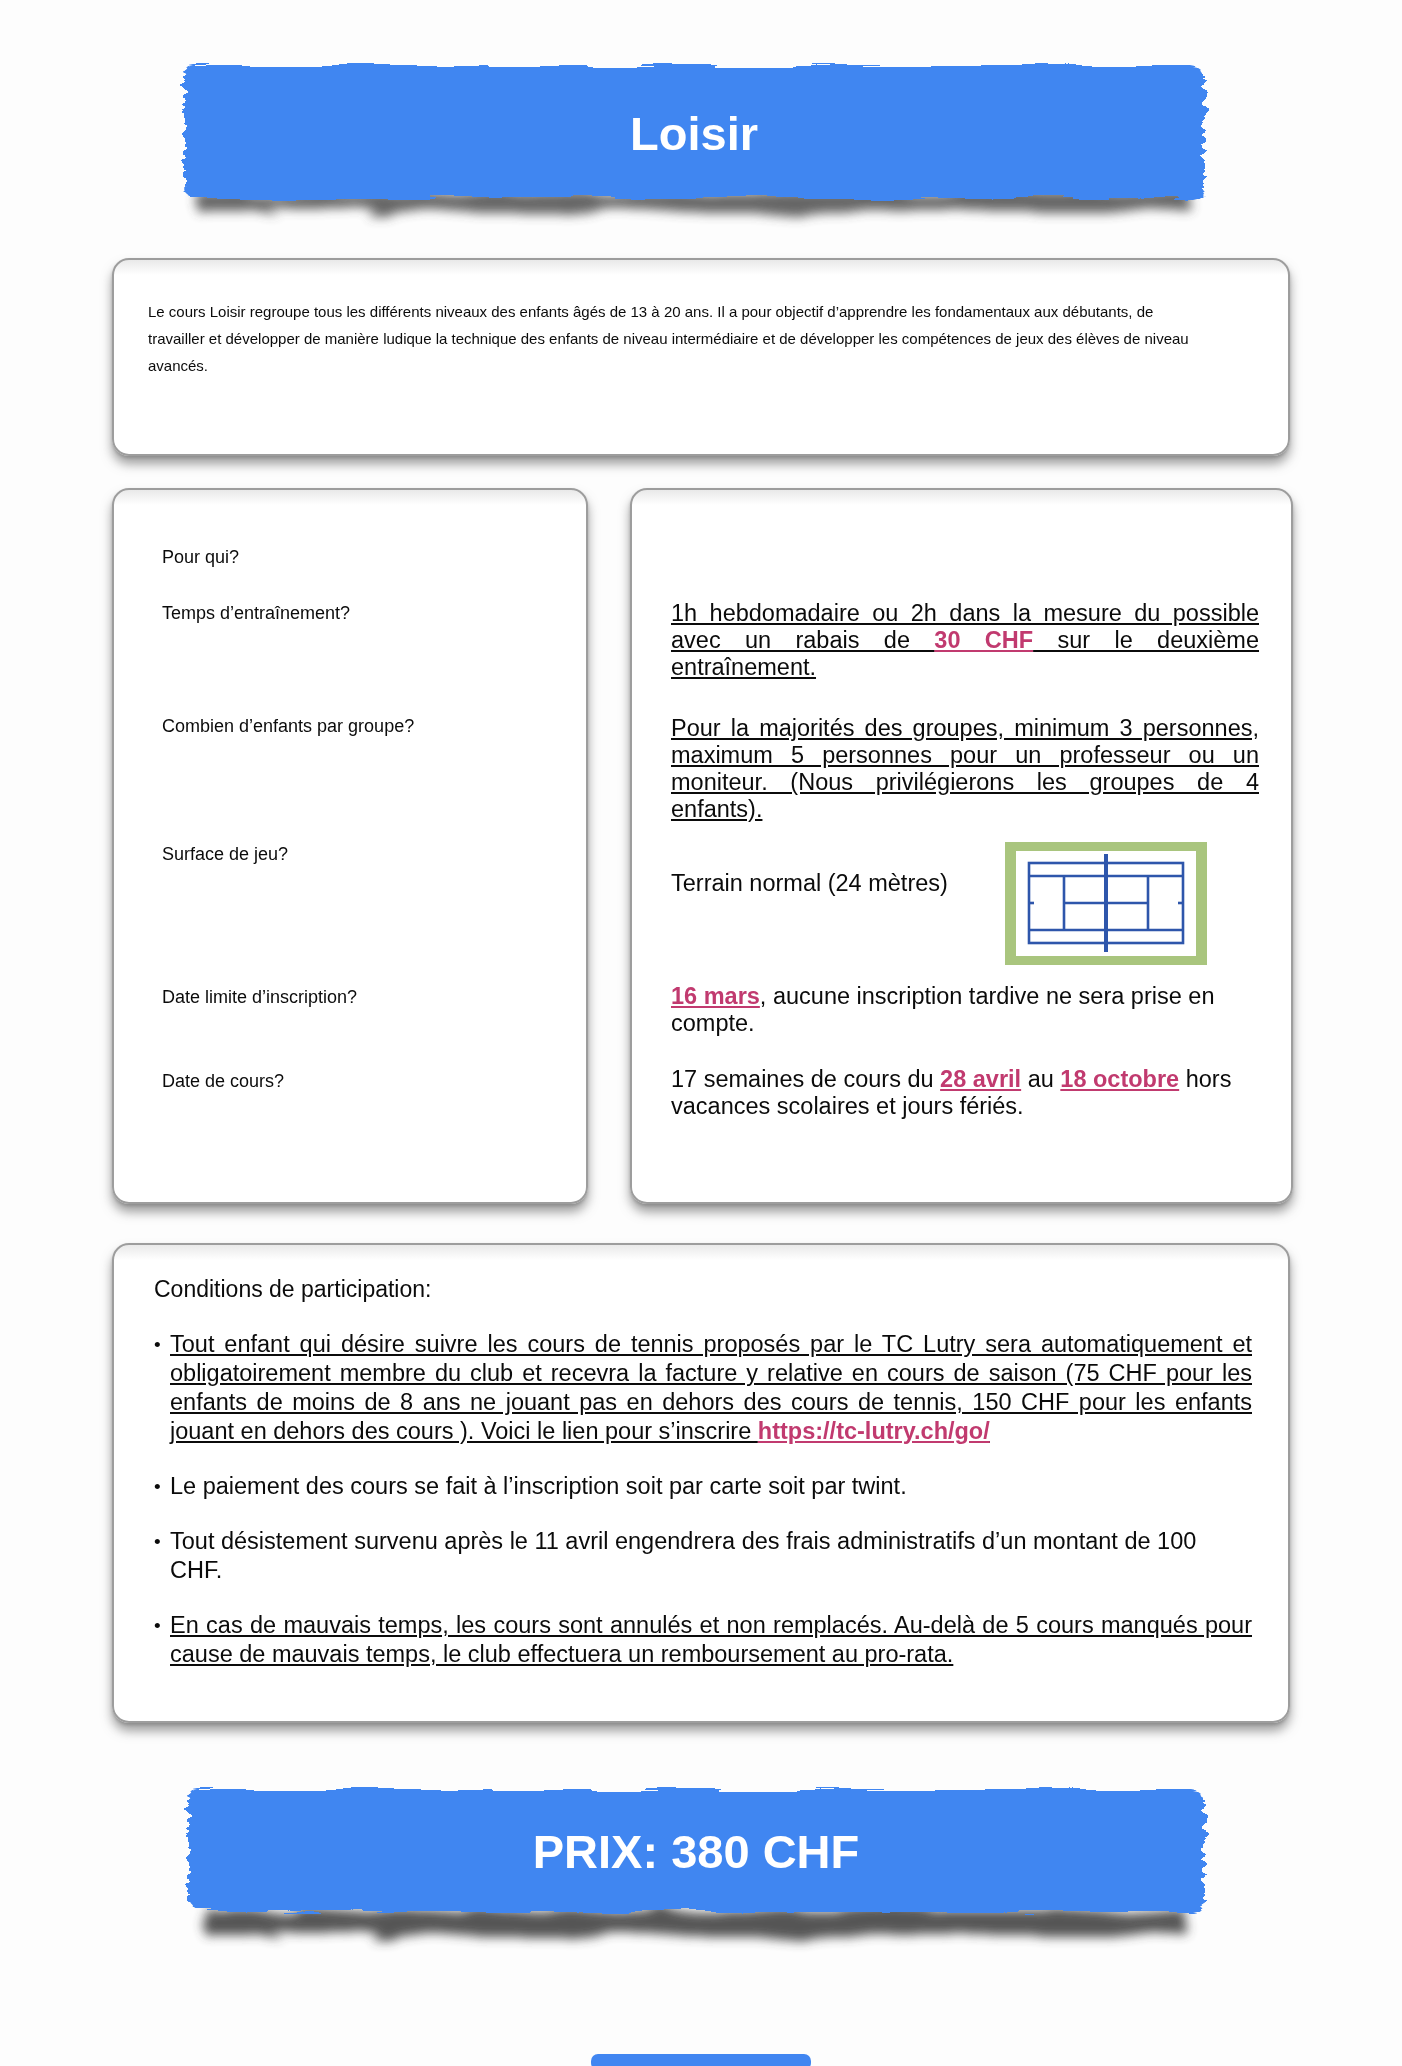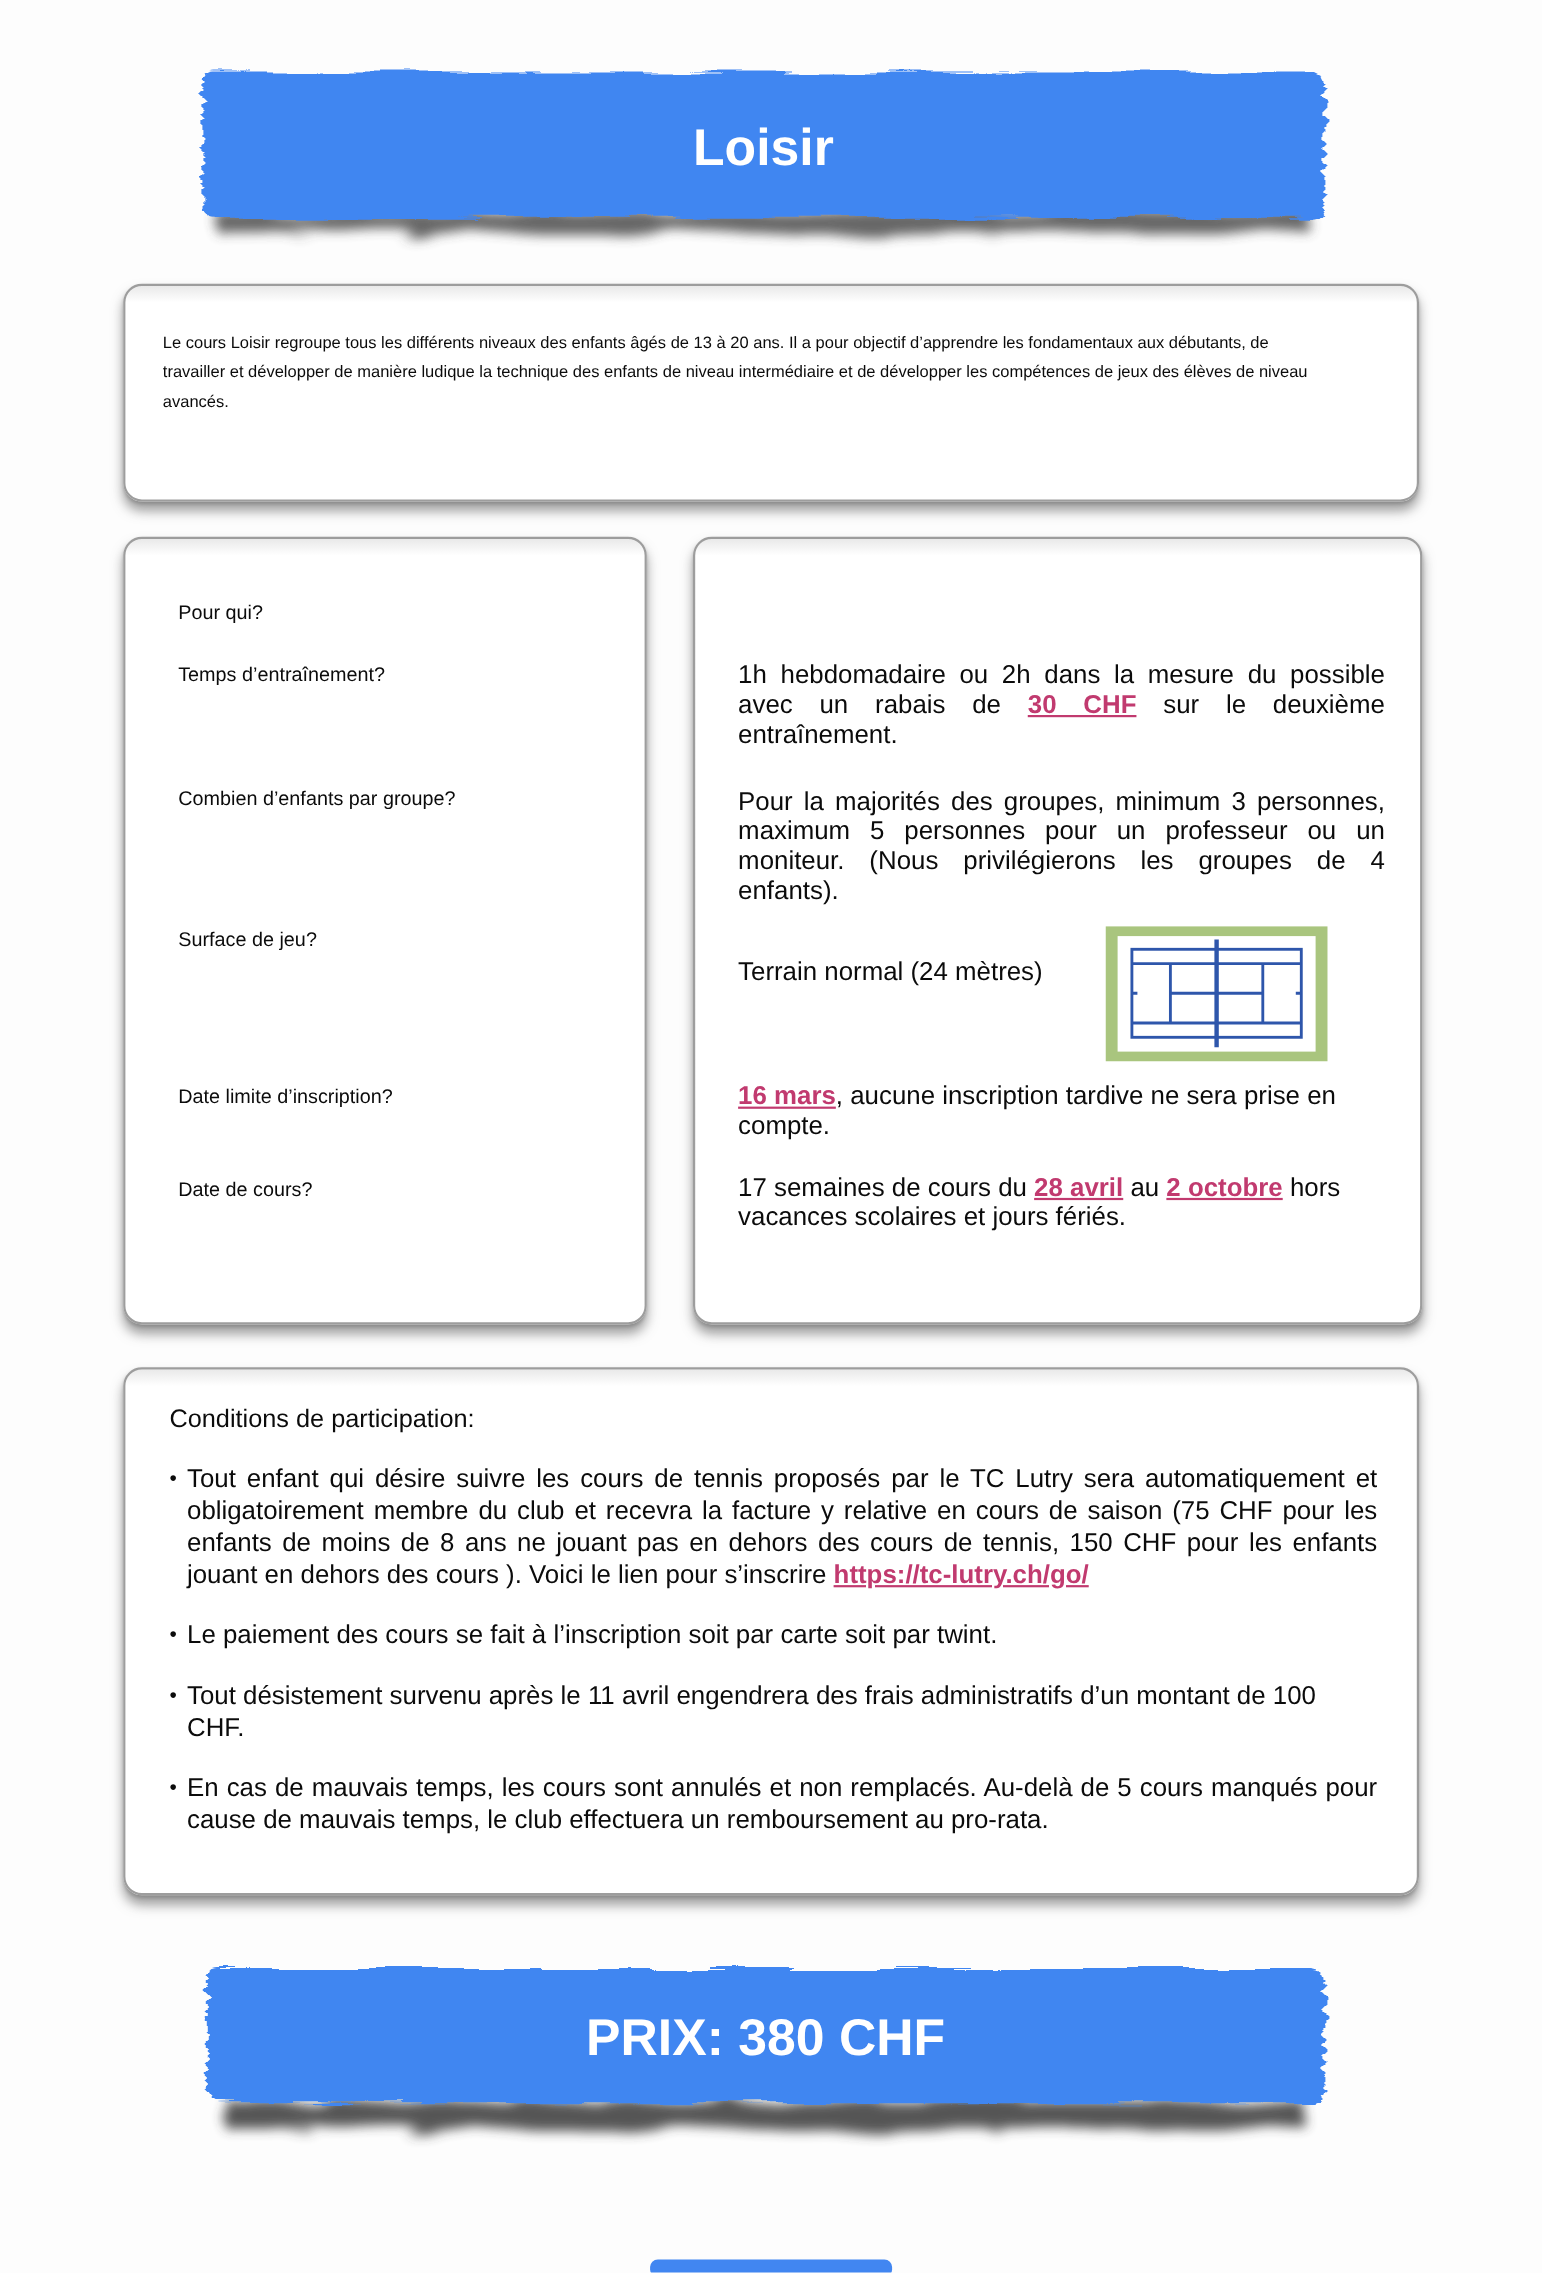--- a/index.html
+++ b/index.html
@@ -39,21 +39,21 @@
     position: absolute;
     left: 48px;
     font-size: 18px;
     white-space: nowrap;
   }
   .a-block {
     position: absolute;
     left: 39px; width: 588px;
     font-size: 23.5px; line-height: 27px;
   }
-  .just { text-align: justify; }
+  .just { text-align: justify; text-decoration: underline; }
   .pink {
     color: #c13a6f;
     font-weight: bold;
     text-decoration: underline;
   }
   .court {
     position: absolute;
     left: 373px; top: 352px;
     width: 202px; height: 123px;
   }
@@ -148,21 +148,21 @@
       <line x1="173" y1="61" x2="178" y2="61"></line>
       <line x1="101" y1="12" x2="101" y2="110" stroke-width="4"></line>
     </g>
   </svg>
 
   <div class="a-block" style="top:493px">
     <span class="pink">16 mars</span><span>, aucune inscription tardive ne sera prise en compte.</span>
   </div>
 
   <div class="a-block" style="top:576px">
-    <span>17 semaines de cours du </span><span class="pink">28 avril</span><span> au </span><span class="pink">2 octobre</span><span> hors vacances scolaires et jours fériés.</span>
+    <span>17 semaines de cours du </span><span class="pink">28 avril</span><span> au </span><span class="pink">18 octobre</span><span> hors vacances scolaires et jours fériés.</span>
   </div>
 </div>
 
 <div class="card" style="left:112px; top:1243px; width:1178px; height:480px;">
   <div class="cond-inner">
     <p class="cond-heading">Conditions de participation:</p>
 
     <div class="bullet">
       <span class="dot">•</span>
       <span class="btxt just">

